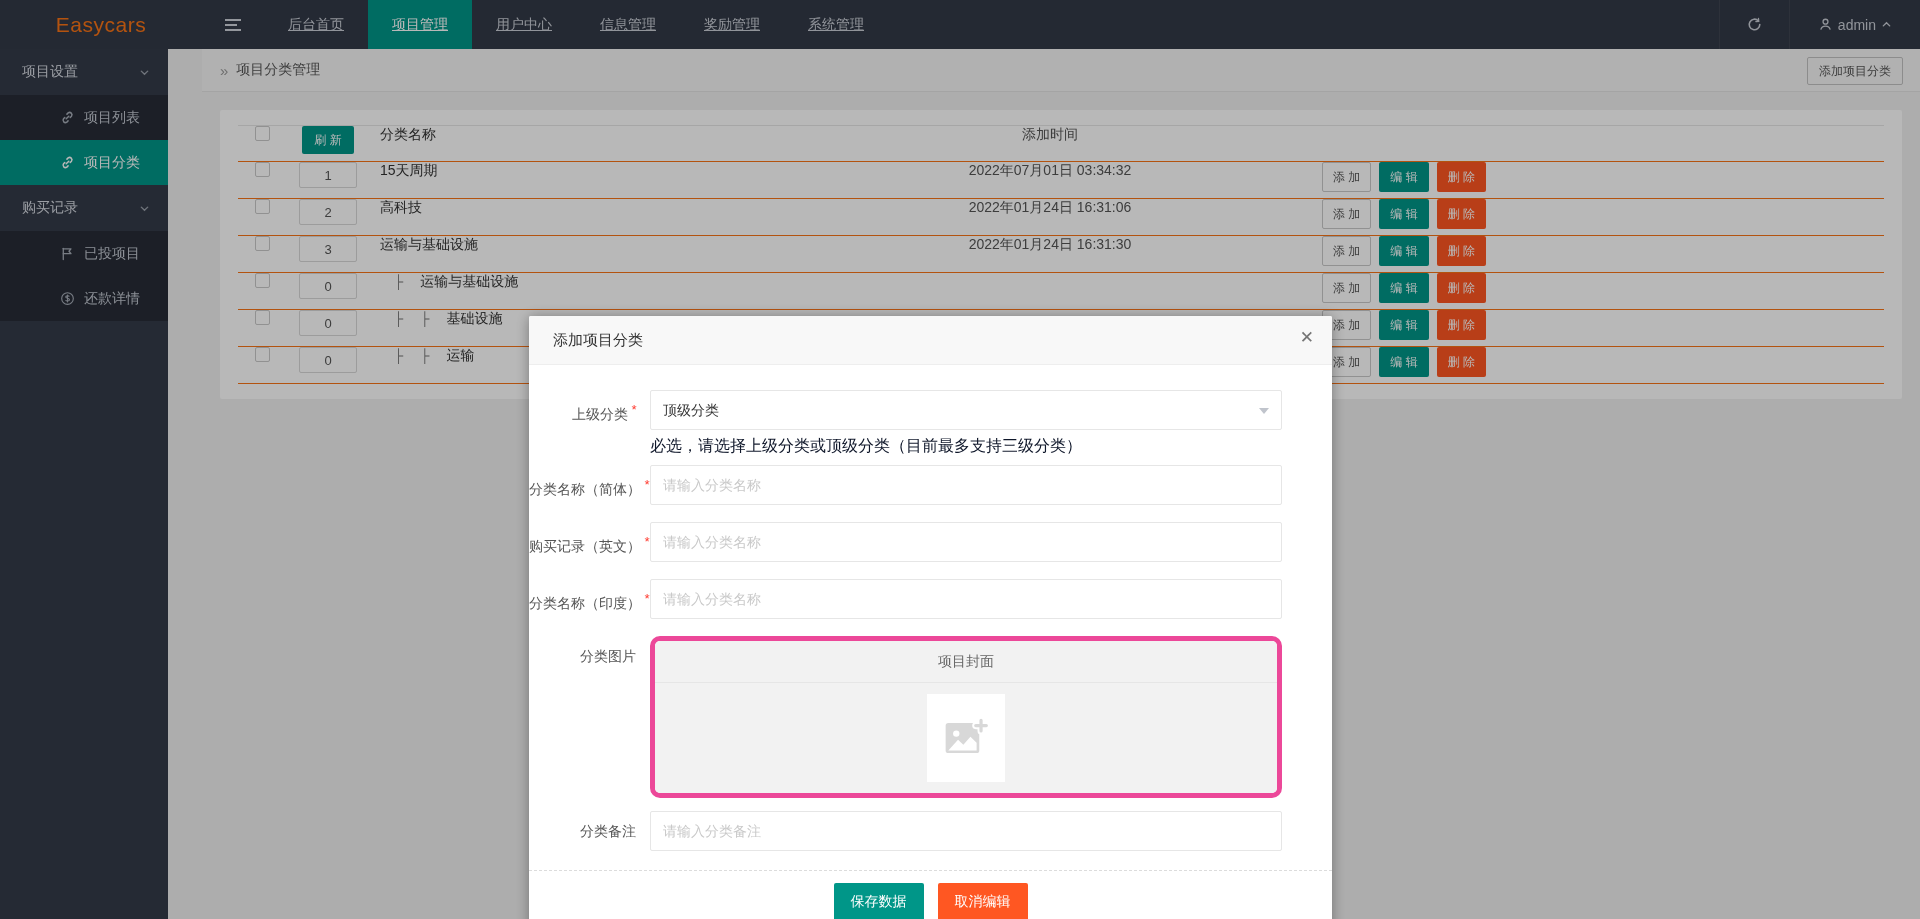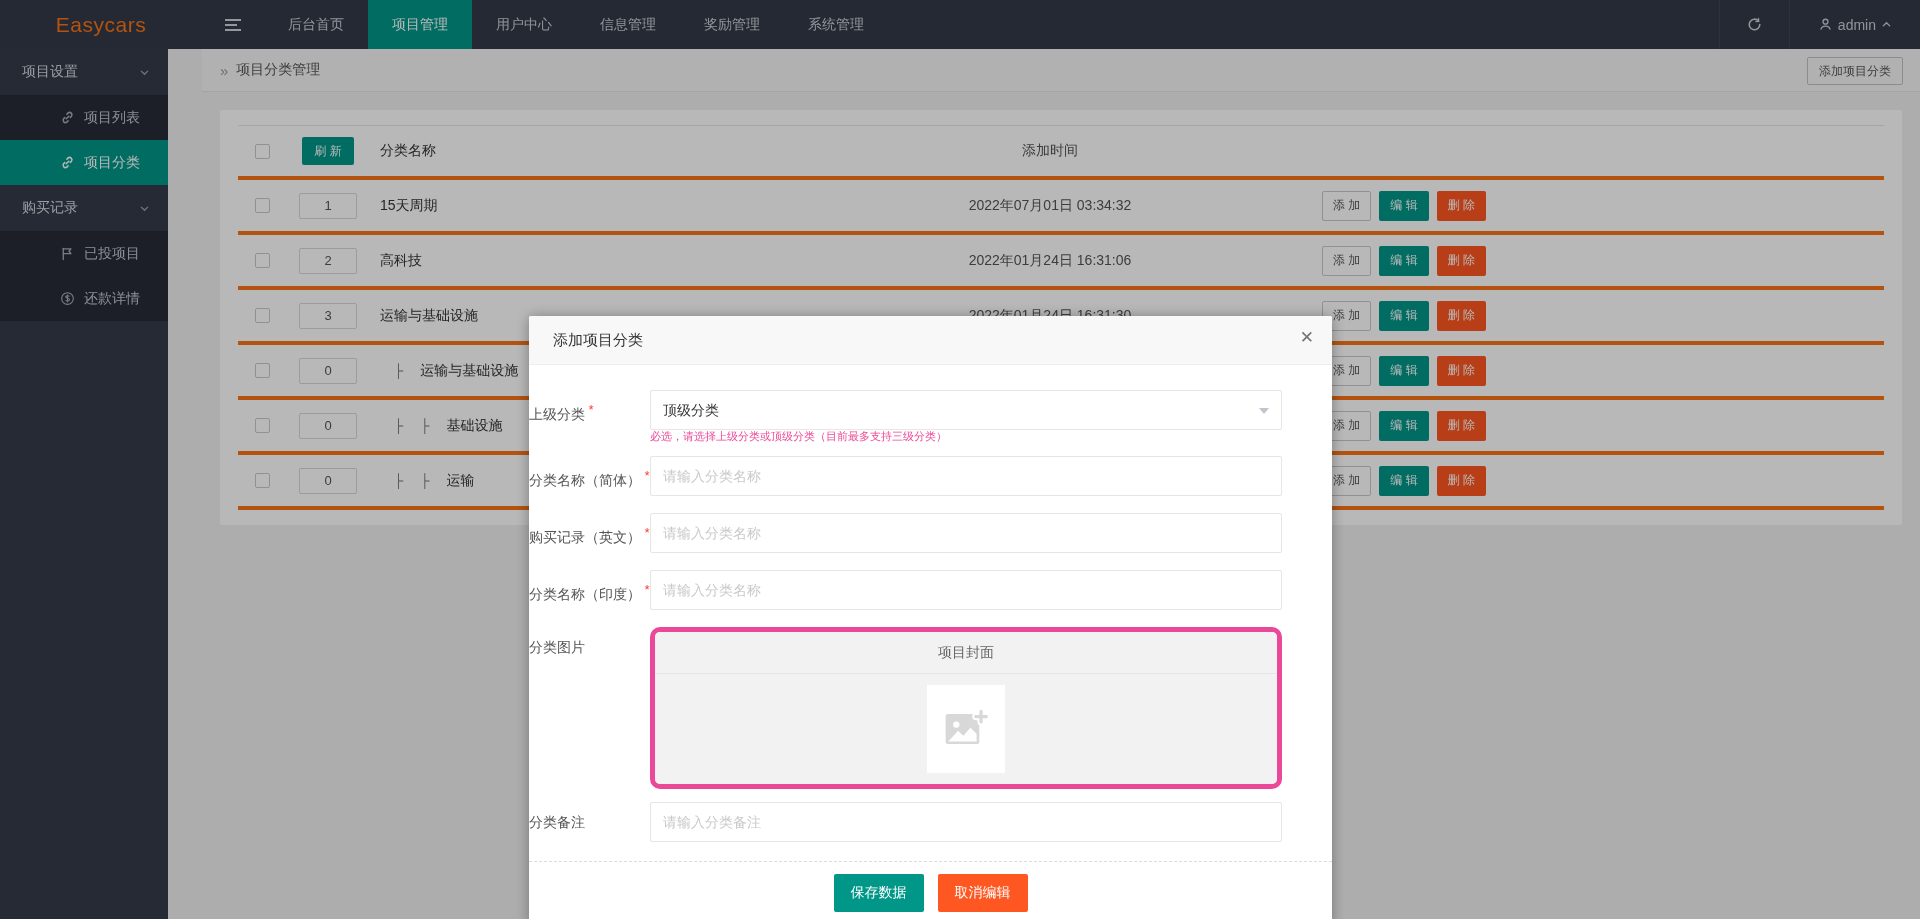--- a/index.html
+++ b/index.html
@@ -6,21 +6,21 @@
   html,body { width:1920px; height:919px; overflow:hidden; }
   body { font-family:"Liberation Sans","DejaVu Sans",sans-serif; font-size:14px; position:relative; background:#f0f0f0; }
 
   
   .navbar { position:absolute; left:0; top:0; width:1920px; height:49px; background:#333a47; display:flex; align-items:stretch; z-index:1; }
   .brand { width:202px; display:flex; align-items:center; justify-content:center; color:#f97316; font-size:21px; letter-spacing:.5px; }
   .hamburger { width:62px; display:flex; flex-direction:column; align-items:center; justify-content:center; gap:3px; cursor:pointer; }
   .hamburger i { display:block; width:16px; height:2px; background:#cdd1da; }
   .hamburger i:nth-child(2){ width:12px; align-self:flex-start; margin-left:23px; }
   .nav-items { display:flex; align-items:stretch; }
-  .nav-item { display:flex; align-items:center; padding:0 24px; color:#c9cdd6; cursor:pointer; }
+  .nav-item { display:flex; align-items:center; padding:0 24px; color:#c9cdd6; cursor:pointer;text-decoration:underline; }
   .nav-item.active { background:#009688; color:#fff; }
   .nav-right { margin-left:auto; display:flex; align-items:stretch; color:#c9cdd6; }
   .nav-refresh { display:flex; align-items:center; padding:0 26px; border-left:1px solid rgba(255,255,255,.06); border-right:1px solid rgba(255,255,255,.06); cursor:pointer; }
   .nav-user { display:flex; align-items:center; gap:5px; padding:0 28px; cursor:pointer; }
 
   
   .sidebar { position:absolute; left:0; top:49px; width:168px; height:870px; background:#343b48; z-index:1; }
   .side-group { height:46px; display:flex; align-items:center; padding:0 18px 0 22px; color:#d6dae2; cursor:pointer; background:#343b48; }
   .side-group .gchev { margin-left:auto; color:#9aa0ab; display:flex; }
   .side-item { height:45px; display:flex; align-items:center; gap:9px; padding-left:60px; color:#c2c7d0; background:#272c37; cursor:pointer; }
@@ -28,21 +28,21 @@
   .side-item.active { background:#009688; color:#fff; }
   .side-item.active .sicon { color:#fff; }
 
   
   .main { position:absolute; left:202px; top:49px; width:1718px; height:870px; background:#f0f0f0; z-index:1; }
   .crumbbar { height:43px; background:#f6f6f6; border-bottom:1px solid #e3e3e3; display:flex; align-items:center; padding:0 18px; position:relative; color:#555; }
   .crumbbar .mark { color:#999; margin-right:8px; font-size:15px; }
   .btn-addcat { position:absolute; right:17px; top:8px; height:28px; padding:0 11px; background:transparent; border:1px solid #c2c2c2; border-radius:2px; color:#555; font-size:12px; cursor:pointer; }
   .card { margin:18px; background:#fff; border-radius:2px; padding:15px 18px; }
 
-  .trow { display:flex; align-items:center; height:55px; border-bottom:4px solid #f97316; }
+  .trow { display:flex; align-items:flex-start; height:37px; border-bottom:1px solid #f97316; }
   .trow.thead { border-top:1px solid #e6e6e6; color:#555; }
   .col-cb { flex:0 0 48px; display:flex; justify-content:center; }
   .checkbox { width:15px; height:15px; border:1px solid #c9c9c9; border-radius:2px; background:#fff; cursor:pointer; }
   .col-id { flex:0 0 84px; display:flex; justify-content:center; }
   .idbox { min-width:58px; height:26px; border:1px solid #d9d9d9; border-radius:2px; display:flex; align-items:center; justify-content:center; color:#555; font-size:13px; background:#fff; }
   .btn-refresh { height:28px; padding:0 12px; background:#009688; color:#fff; border:none; border-radius:2px; font-size:12px; cursor:pointer; }
   .col-name { flex:0 0 500px; padding-left:10px; color:#333; }
   .col-name .tree { color:#777; margin-right:17px; font-size:13px; }
   .col-name .tree:first-child { margin-left:14px; }
   .col-time { flex:0 0 360px; text-align:center; color:#555; }
@@ -55,28 +55,28 @@
 
   
   .overlay { position:fixed; left:0; top:0; width:1920px; height:919px; background:rgba(0,0,0,.28); z-index:50; }
 
   
   .modal { position:fixed; left:529px; top:316px; width:803px; z-index:100; background:#fff; border-radius:2px; box-shadow:0 1px 14px rgba(0,0,0,.35); }
   .modal-hd { height:49px; background:#f8f8f8; border-bottom:1px solid #eee; display:flex; align-items:center; padding:0 24px; color:#333; font-size:15px; border-radius:2px 2px 0 0; }
   .modal-close { position:absolute; right:18px; top:13px; font-size:17px; color:#757575; cursor:pointer; line-height:1; }
   .modal-bd { padding:25px 0 0 0; }
   .frow { display:flex; margin-bottom:13px; }
-  .flabel { width:121px; padding-right:14px; color:#555; line-height:40px; white-space:nowrap; }
+  .flabel { width:121px; text-align:right; padding-right:14px; color:#555; line-height:40px; white-space:nowrap; }
   .req { color:#ff3b30; margin-left:3px; font-size:13px; vertical-align:5px; }
   .fctrl { width:632px; }
   .inp { width:100%; height:40px; border:1px solid #e6e6e6; border-radius:2px; padding:0 12px; font-size:14px; color:#333; font-family:inherit; outline:none; }
   .inp::placeholder { color:#c9c9c9; }
   .selectbox { position:relative; height:40px; border:1px solid #e6e6e6; border-radius:2px; line-height:38px; padding:0 12px; color:#333; cursor:pointer; background:#fff; }
   .caret { position:absolute; right:12px; top:17px; width:0; height:0; border-left:5px solid transparent; border-right:5px solid transparent; border-top:6px solid #c0c4cc; }
-  .hint { margin-top:0; color:#ec4899; font-size:11px; line-height:13px; }
+  .hint { margin-top:9px; color:#0f172a; font-size:16px; line-height:13px; }
   .upload { border:5px solid #ec4899; border-radius:10px; overflow:hidden; }
   .upload-hd { height:42px; background:#f2f2f2; border-bottom:1px solid #e6e6e6; display:flex; align-items:center; justify-content:center; color:#666; }
   .upload-bd { height:110px; background:#f2f2f2; display:flex; align-items:center; justify-content:center; }
   .upload-tile { width:78px; height:88px; background:#fff; display:flex; align-items:center; justify-content:center; cursor:pointer; }
   .modal-ft { border-top:1px dashed #dcdcdc; margin-top:19px; padding:12px 0 13px; display:flex; justify-content:center; gap:14px; }
   .btn-save { height:38px; padding:0 17px; background:#009688; color:#fff; border:none; border-radius:2px; font-size:14px; cursor:pointer; }
   .btn-cancel { height:38px; padding:0 17px; background:#ff5722; color:#fff; border:none; border-radius:2px; font-size:14px; cursor:pointer; }
 </style>
 </head>
 <body>

